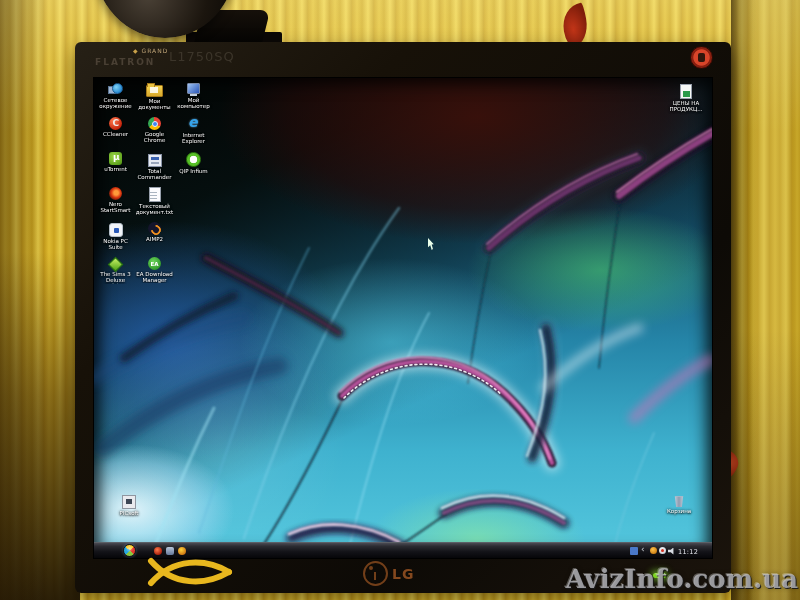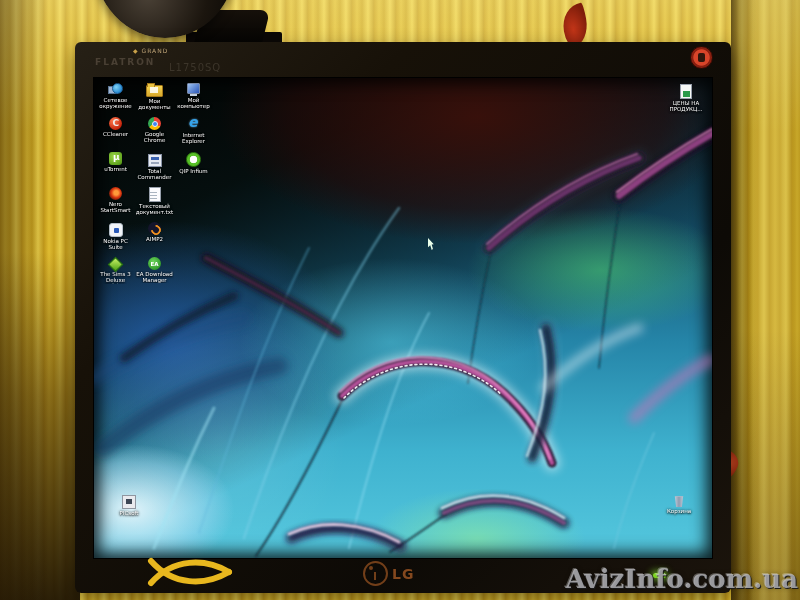--- a/index.html
+++ b/index.html
@@ -37,21 +37,21 @@
   .cam-foot{position:absolute;left:186px;top:32px;width:96px;height:13px;background:#0b0806;border-radius:2px;}
 
   
   .monitor{position:absolute;left:75px;top:42px;width:656px;height:551px;border-radius:6px;
     background:linear-gradient(135deg,#262016 0%,#171108 28%,#0d0a06 70%,#1b140c 100%);
     box-shadow:0 8px 20px rgba(0,0,0,.45);}
   .grand-label{position:absolute;left:58px;top:5px;font-size:6px;color:#bca276;letter-spacing:1px;}
   .grand-label::before{content:"◆ ";color:#caa24a;}
   .bezel-brand{position:absolute;left:20px;top:15px;font-size:9px;font-weight:bold;
     color:#4a4034;letter-spacing:2px;}
-  .bezel-model{position:absolute;left:94px;top:20px;font-size:10px;color:#3c352a;letter-spacing:1px;}
+  .bezel-model{position:absolute;left:94px;top:7px;font-size:13px;color:#3c352a;letter-spacing:1px;}
   .sticker-red{position:absolute;left:615px;top:4px;width:21px;height:21px;border-radius:50%;
     background:radial-gradient(circle,#efe2cc 0 17%,#d8452a 24% 52%,#8a1f10 58% 78%,#4e1108 100%);
     border:1px solid #2e0b04;}
   .sticker-red::after{content:"";position:absolute;left:7px;top:6px;width:7px;height:9px;background:#30160c;border-radius:2px;}
 
   .fish{position:absolute;left:68px;top:514px;}
   .lg-logo{position:absolute;left:288px;top:519px;display:flex;align-items:center;gap:4px;}
   .lg-circle{width:21px;height:21px;border-radius:50%;border:2px solid #7e451c;position:relative;opacity:.9;}
   .lg-circle::before{content:"";position:absolute;left:4px;top:3px;width:4px;height:4px;border-radius:50%;background:#7e451c;}
   .lg-circle::after{content:"";position:absolute;left:9px;top:9px;width:2px;height:8px;background:#7e451c;}
@@ -332,20 +332,36 @@
       <div class="ic ic-bin"></div>
       <div class="lbl">Корзина</div>
     </div>
     <div class="corner" style="left:12px;top:416px;width:46px;">
       <div class="ic ic-pic"></div>
       <div class="lbl">PICsoft</div>
     </div>
 
     <div class="cursor"></div>
 
+    <div class="taskbar">
+      <div class="orb"></div>
+      <div class="ql">
+        <span class="ql-nero"></span>
+        <span class="ql-doc"></span>
+        <span class="ql-web"></span>
+      </div>
+      <div class="tray">
+        <span class="tr-lang"></span>
+        <span class="tr-arrow"></span>
+        <span class="tr-a"></span>
+        <span class="tr-b"></span>
+        <span class="tr-vol"></span>
+        <span class="tr-clock">11:12</span>
+      </div>
+    </div>
   </div>
 
   <svg class="fish" width="92" height="32" viewBox="0 0 92 32">
     <path d="M8,27 C30,2 62,2 86,16" fill="none" stroke="#e8b71e" stroke-width="6" stroke-linecap="round"></path>
     <path d="M8,5 C30,30 62,30 86,16" fill="none" stroke="#e8b71e" stroke-width="6" stroke-linecap="round"></path>
   </svg>
 
   <div class="lg-logo">
     <div class="lg-circle"></div>
     <div class="lg-text">LG</div>

